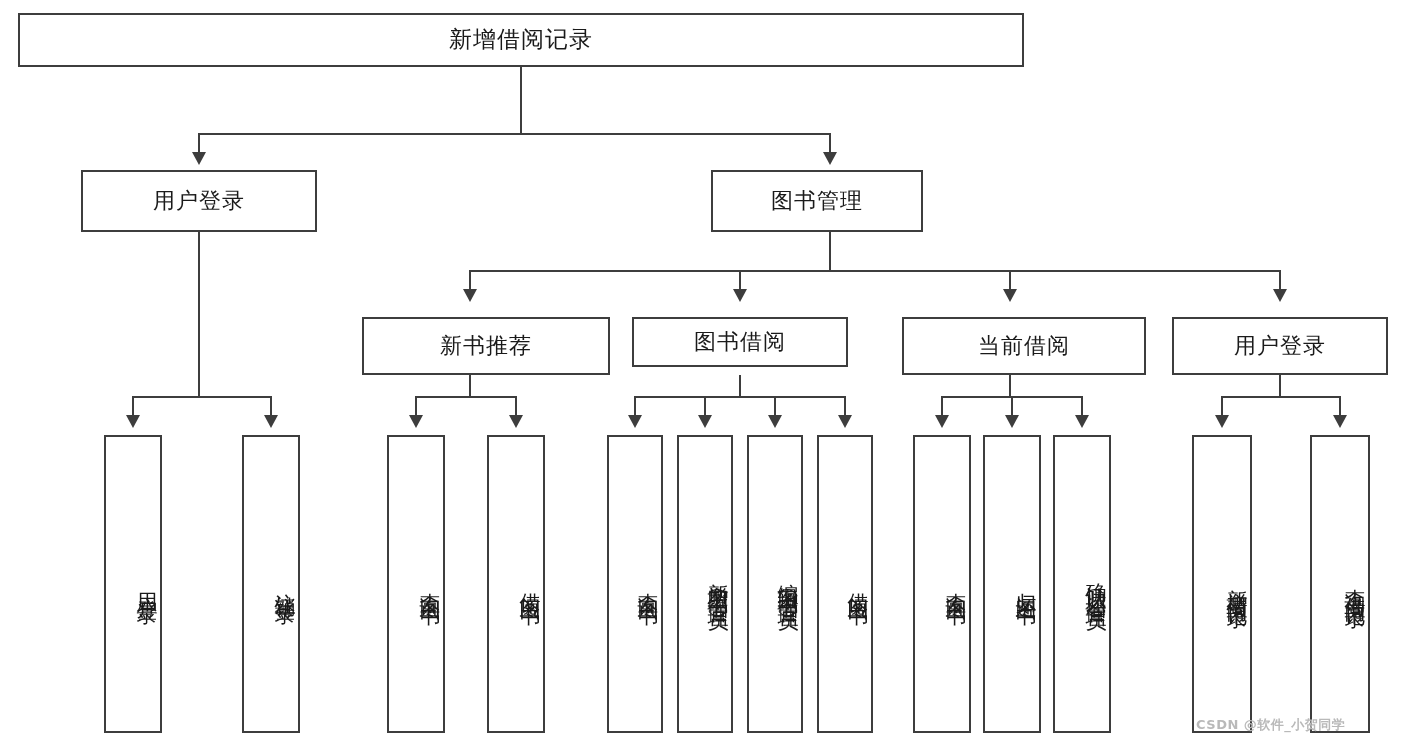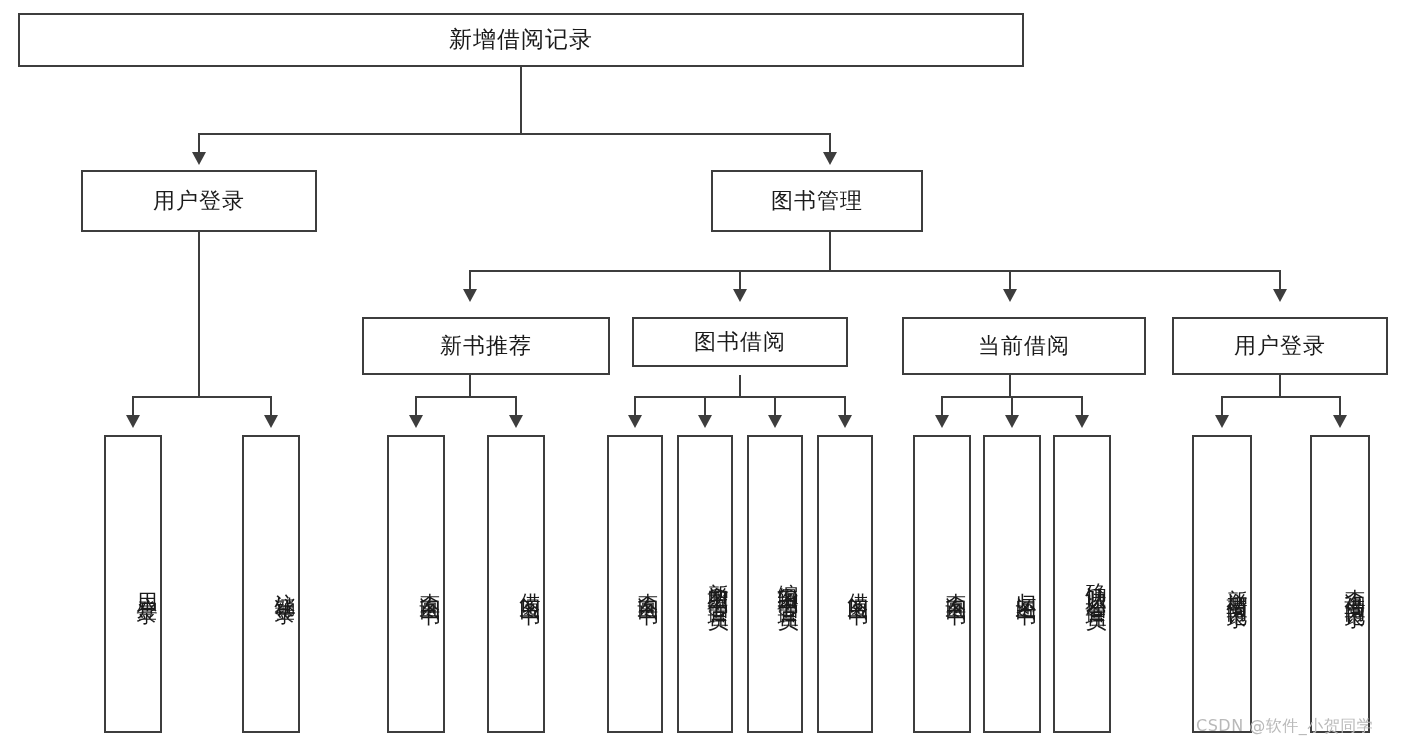--- a/index.html
+++ b/index.html
@@ -64,24 +64,25 @@
   .arrow {
     position: absolute;
     width: 0;
     height: 0;
     border-left: 7px solid transparent;
     border-right: 7px solid transparent;
     border-top: 13px solid #3d3d3d;
   }
   #watermark {
     position: absolute;
-    font-size: 16px;
+    font-size: 13px;
     color: #b9b9b9;
     white-space: nowrap;
     letter-spacing: 0.5px;
+    font-weight: bold;
   }
 </style>
 </head>
 <body>
 
 <div id="canvas">
 
   <div class="node h root" style="left:18px; top:13px; width:1006px; height:54px;">
     <span>新增借阅记录</span>
   </div>

